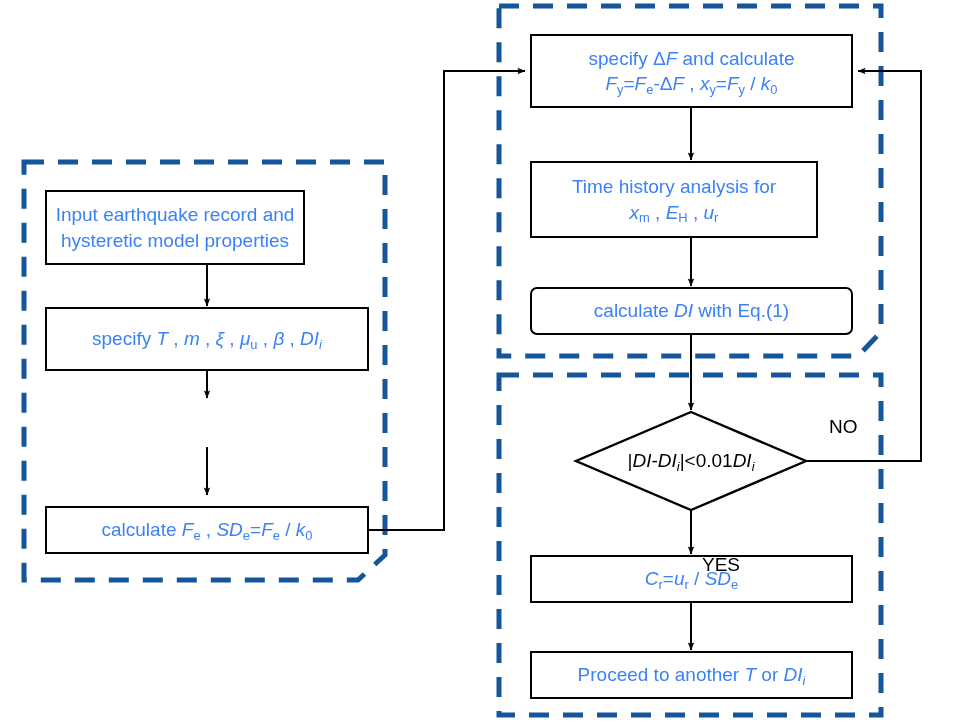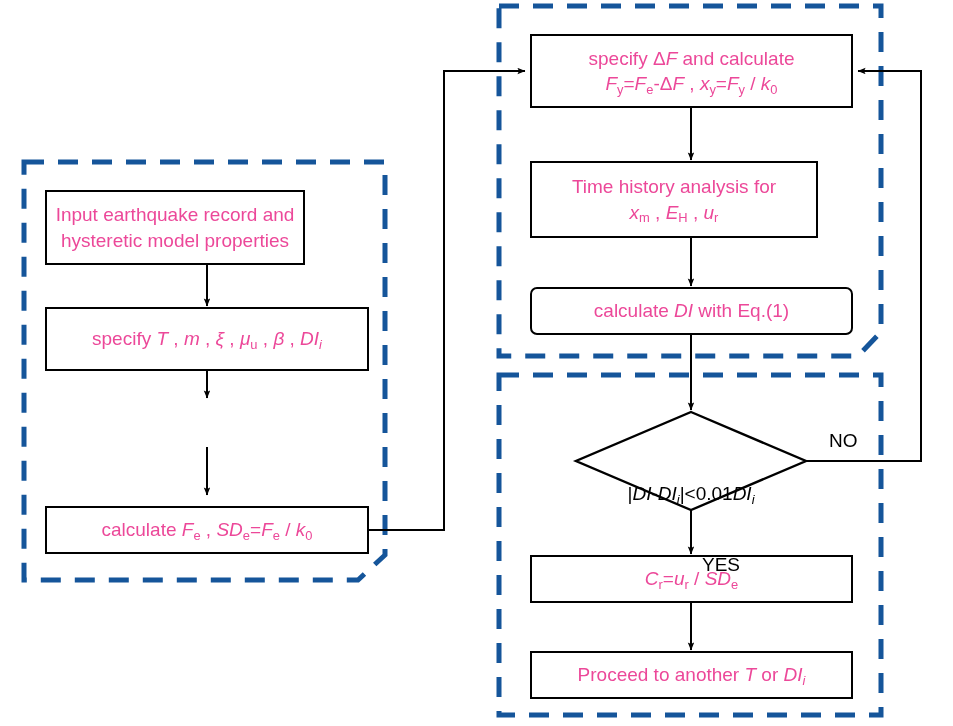--- a/index.html
+++ b/index.html
@@ -25,35 +25,34 @@
   }
   .node {
     position: absolute;
     box-sizing: border-box;
     border: 2px solid #000000;
     background: #ffffff;
     display: flex;
     align-items: center;
     justify-content: center;
     text-align: center;
-    color: #ec4899;
+    color: #3b82f6;
     font-size: 19px;
     line-height: 1.32;
     white-space: nowrap;
   }
   .node .txt { display: block; }
   .diamond-label {
     position: absolute;
     display: flex;
     align-items: center;
     justify-content: center;
     color: #000000;
     font-size: 19px;
     white-space: nowrap;
-    margin-top: 33px;
   }
   .edge-label {
     position: absolute;
     color: #000000;
     font-size: 19px;
     white-space: nowrap;
   }
   i.v { font-style: italic; }
   sub { font-size: 0.68em; font-style: normal; vertical-align: baseline; position: relative; top: 0.28em; }
   sub.it { font-style: italic; }
@@ -143,16 +142,16 @@
   <div class="node" style="left:530px; top:651px; width:323px; height:48px;">
     <span>Proceed to another
       <i class="v">T</i> or <i class="v">DI</i><sub class="it">i</sub></span>
   </div>
 
   <div class="node" style="left:530px; top:555px; width:323px; height:48px;">
     <span><i class="v">C</i><sub>r</sub>=<i class="v">u</i><sub>r</sub>
       / <i class="v">SD</i><sub>e</sub></span>
   </div>
 
-  <div class="edge-label" style="left:829px; top:430px;">NO</div>
+  <div class="edge-label" style="left:829px; top:416px;">NO</div>
   <div class="edge-label" style="left:702px; top:513px;margin-top:41px;">YES</div>
 
 </div>
 
 </body></html>

